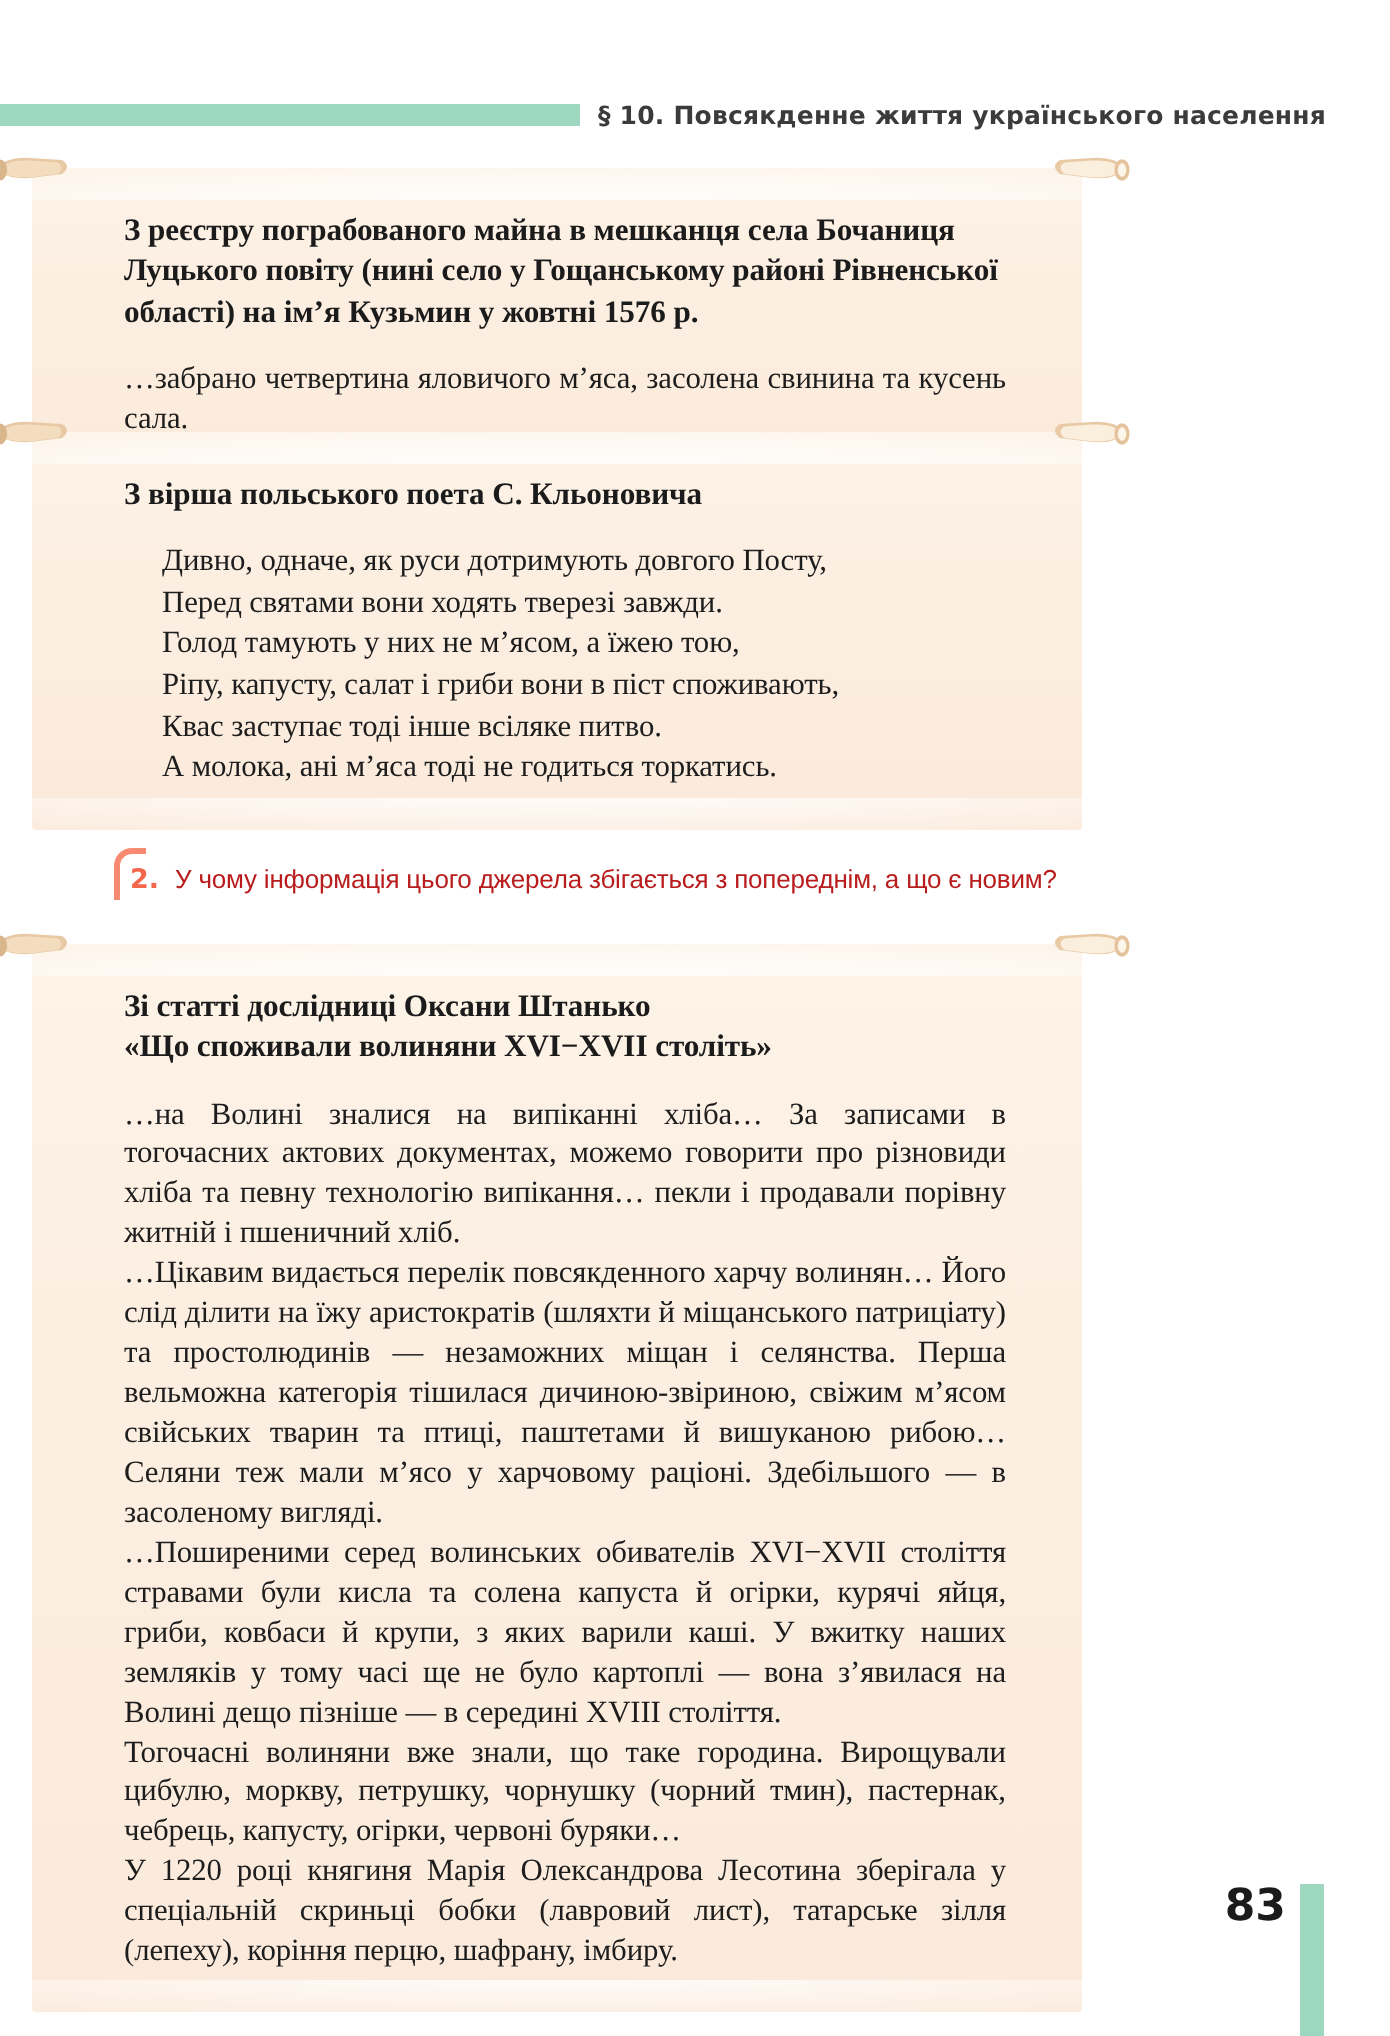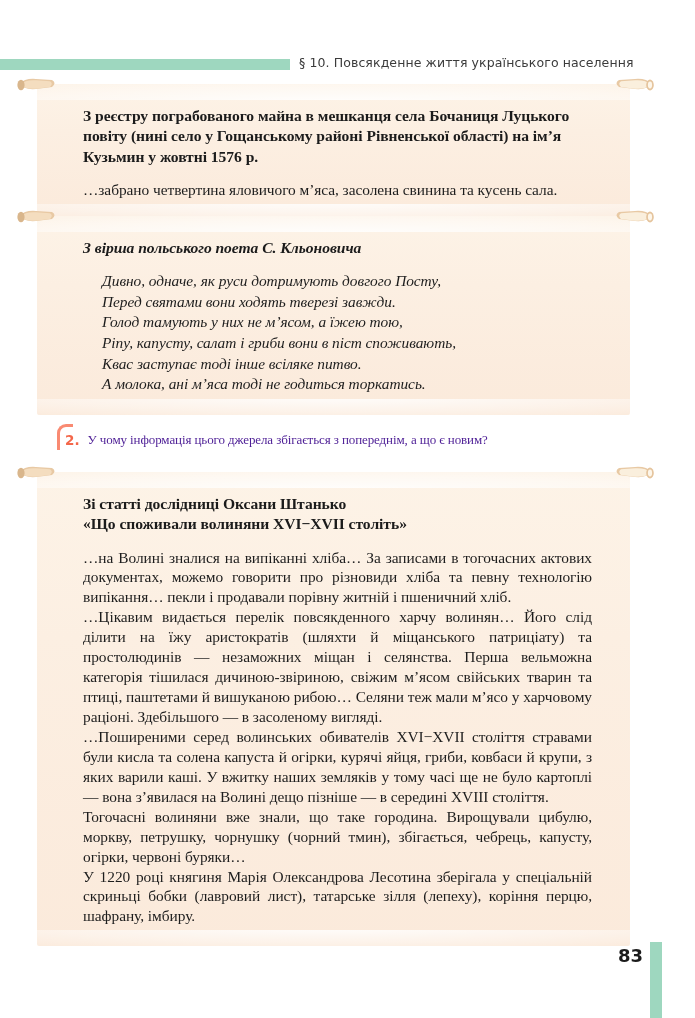--- a/index.html
+++ b/index.html
@@ -14,42 +14,43 @@
   }
 
   
   .header-row {
     position: absolute;
     top: 44px;
     left: 0;
     width: 605px;
     height: 26px;
     display: flex;
-    align-items: flex-end;
+    align-items: center;
+    font-weight: bold;
   }
   .header-bar {
     width: 290px;
     height: 11px;
     background: #9ed7bf;
     flex: 0 0 auto;
   }
   .header-title {
     font-family: "DejaVu Sans", "Liberation Sans", sans-serif;
     font-size: 12.5px;
     color: #3b3b3b;
     margin-left: 9px;
     white-space: nowrap;
     letter-spacing: .1px;
   }
 
   
   .scroll {
     position: absolute;
-    left: 37px;
-    width: 593px;
+    left: 16px;
+    width: 525px;
     background: linear-gradient(180deg,#fdf3e7 0%, #fcefe2 35%, #fbeadb 100%);
     border-radius: 2px;
   }
   
   .scroll::before {
     content: "";
     position: absolute;
     left: 0; right: 0; top: 0;
     height: 16px;
     background:
@@ -133,23 +134,23 @@
   .q-num {
     font-family: "DejaVu Sans", "Liberation Sans", sans-serif;
     font-weight: bold;
     font-size: 13.5px;
     color: #f4674a;
     margin-left: -8px;
     margin-top: 2px;
     flex: 0 0 auto;
   }
   .q-text {
-    font-family: Liberation Serif, serif;
+    font-family: Liberation Sans, sans-serif;
     font-size: 13px;
-    color: #4c1d95;
+    color: #b91c1c;
     margin-left: 8px;
     margin-top: 2px;
     white-space: nowrap;
     letter-spacing: -0.1px;
   }
 
   
   .folio-bar {
     position: absolute;
     right: 33px;
@@ -157,21 +158,21 @@
     width: 12px;
     height: 76px;
     background: #9ed7bf;
   }
   .folio-num {
     position: absolute;
     right: 52px;
     bottom: 52px;
     font-family: "DejaVu Sans", "Liberation Sans", sans-serif;
     font-weight: bold;
-    font-size: 18px;
+    font-size: 22px;
     color: #1b1b1b;
   }
 </style>
 </head>
 <body>
 
 <div class="header-row">
   <div class="header-bar"></div>
   <div class="header-title">§ 10. Повсякденне життя українського населення</div>
 </div>
@@ -187,21 +188,21 @@
     <path d="M39 9.5 q-6 -5 -16 -4.2 l-14 1 q-3.5 2.4 0 5.6 l14 1.8 q11 .8 16 -4.2 z" fill="#faefdd"></path>
     <ellipse cx="38" cy="10" rx="3.8" ry="5.4" fill="#e5c49d"></ellipse>
     <ellipse cx="38" cy="10" rx="2.1" ry="3.4" fill="#fdf6ea"></ellipse>
   </svg>
   <div class="scroll-body">
     <div class="scroll-title">З реєстру пограбованого майна в мешканця села Бочаниця Луцького повіту (нині село у Гощанському районі Рівненської області) на ім’я Кузьмин у жовтні 1576 р.</div>
     <div class="scroll-para">…забрано четвертина яловичого м’яса, засолена свинина та кусень сала.</div>
   </div>
 </div>
 
-<div class="scroll" style="top:216px;font-style:italic;">
+<div class="scroll" style="top:216px;">
   <svg class="roll roll-left" viewBox="0 0 46 25">
     <path d="M6 9 q6 -6 17 -5 l16 1 q5 3 0 7 l-16 2 q-12 1 -17 -5 z" fill="#e8c9a4"></path>
     <path d="M7 9.5 q6 -5 16 -4.2 l14 1 q3.5 2.4 0 5.6 l-14 1.8 q-11 .8 -16 -4.2 z" fill="#f4ddbf"></path>
     <ellipse cx="8" cy="10" rx="3.6" ry="5.2" fill="#d9b68c"></ellipse>
   </svg>
   <svg class="roll roll-right" viewBox="0 0 46 25">
     <path d="M40 9 q-6 -6 -17 -5 l-16 1 q-5 3 0 7 l16 2 q12 1 17 -5 z" fill="#e8c9a4"></path>
     <path d="M39 9.5 q-6 -5 -16 -4.2 l-14 1 q-3.5 2.4 0 5.6 l14 1.8 q11 .8 16 -4.2 z" fill="#faefdd"></path>
     <ellipse cx="38" cy="10" rx="3.8" ry="5.4" fill="#e5c49d"></ellipse>
     <ellipse cx="38" cy="10" rx="2.1" ry="3.4" fill="#fdf6ea"></ellipse>
@@ -236,19 +237,19 @@
     <path d="M39 9.5 q-6 -5 -16 -4.2 l-14 1 q-3.5 2.4 0 5.6 l14 1.8 q11 .8 16 -4.2 z" fill="#faefdd"></path>
     <ellipse cx="38" cy="10" rx="3.8" ry="5.4" fill="#e5c49d"></ellipse>
     <ellipse cx="38" cy="10" rx="2.1" ry="3.4" fill="#fdf6ea"></ellipse>
   </svg>
   <div class="scroll-body">
     <div class="scroll-title">Зі статті дослідниці Оксани Штанько</div>
     <div class="scroll-title">«Що споживали волиняни XVI−XVII століть»</div>
     <div class="scroll-para">…на Волині зналися на випіканні хліба… За записами в тогочасних актових документах, можемо говорити про різновиди хліба та певну технологію випікання… пекли і продавали порівну житній і пшеничний хліб.</div>
     <div class="scroll-para tight">…Цікавим видається перелік повсякденного харчу волинян… Його слід ділити на їжу аристократів (шляхти й міщанського патриціату) та простолюдинів — незаможних міщан і селянства. Перша вельможна категорія тішилася дичиною-звіриною, свіжим м’ясом свійських тварин та птиці, паштетами й вишуканою рибою… Селяни теж мали м’ясо у харчовому раціоні. Здебільшого — в засоленому вигляді.</div>
     <div class="scroll-para tight">…Поширеними серед волинських обивателів XVI−XVII століття стравами були кисла та солена капуста й огірки, курячі яйця, гриби, ковбаси й крупи, з яких варили каші. У вжитку наших земляків у тому часі ще не було картоплі — вона з’явилася на Волині дещо пізніше — в середині XVIII століття.</div>
-    <div class="scroll-para tight">Тогочасні волиняни вже знали, що таке городина. Вирощували цибулю, моркву, петрушку, чорнушку (чорний тмин), збігається, чебрець, капусту, огірки, червоні буряки…</div>
+    <div class="scroll-para tight">Тогочасні волиняни вже знали, що таке городина. Вирощували цибулю, моркву, петрушку, чорнушку (чорний тмин), пастернак, чебрець, капусту, огірки, червоні буряки…</div>
     <div class="scroll-para tight">У 1220 році княгиня Марія Олександрова Лесотина зберігала у спеціальній скриньці бобки (лавровий лист), татарське зілля (лепеху), коріння перцю, шафрану, імбиру.</div>
   </div>
 </div>
 
 <div class="folio-bar"></div>
 <div class="folio-num">83</div>
 
 </body></html>

